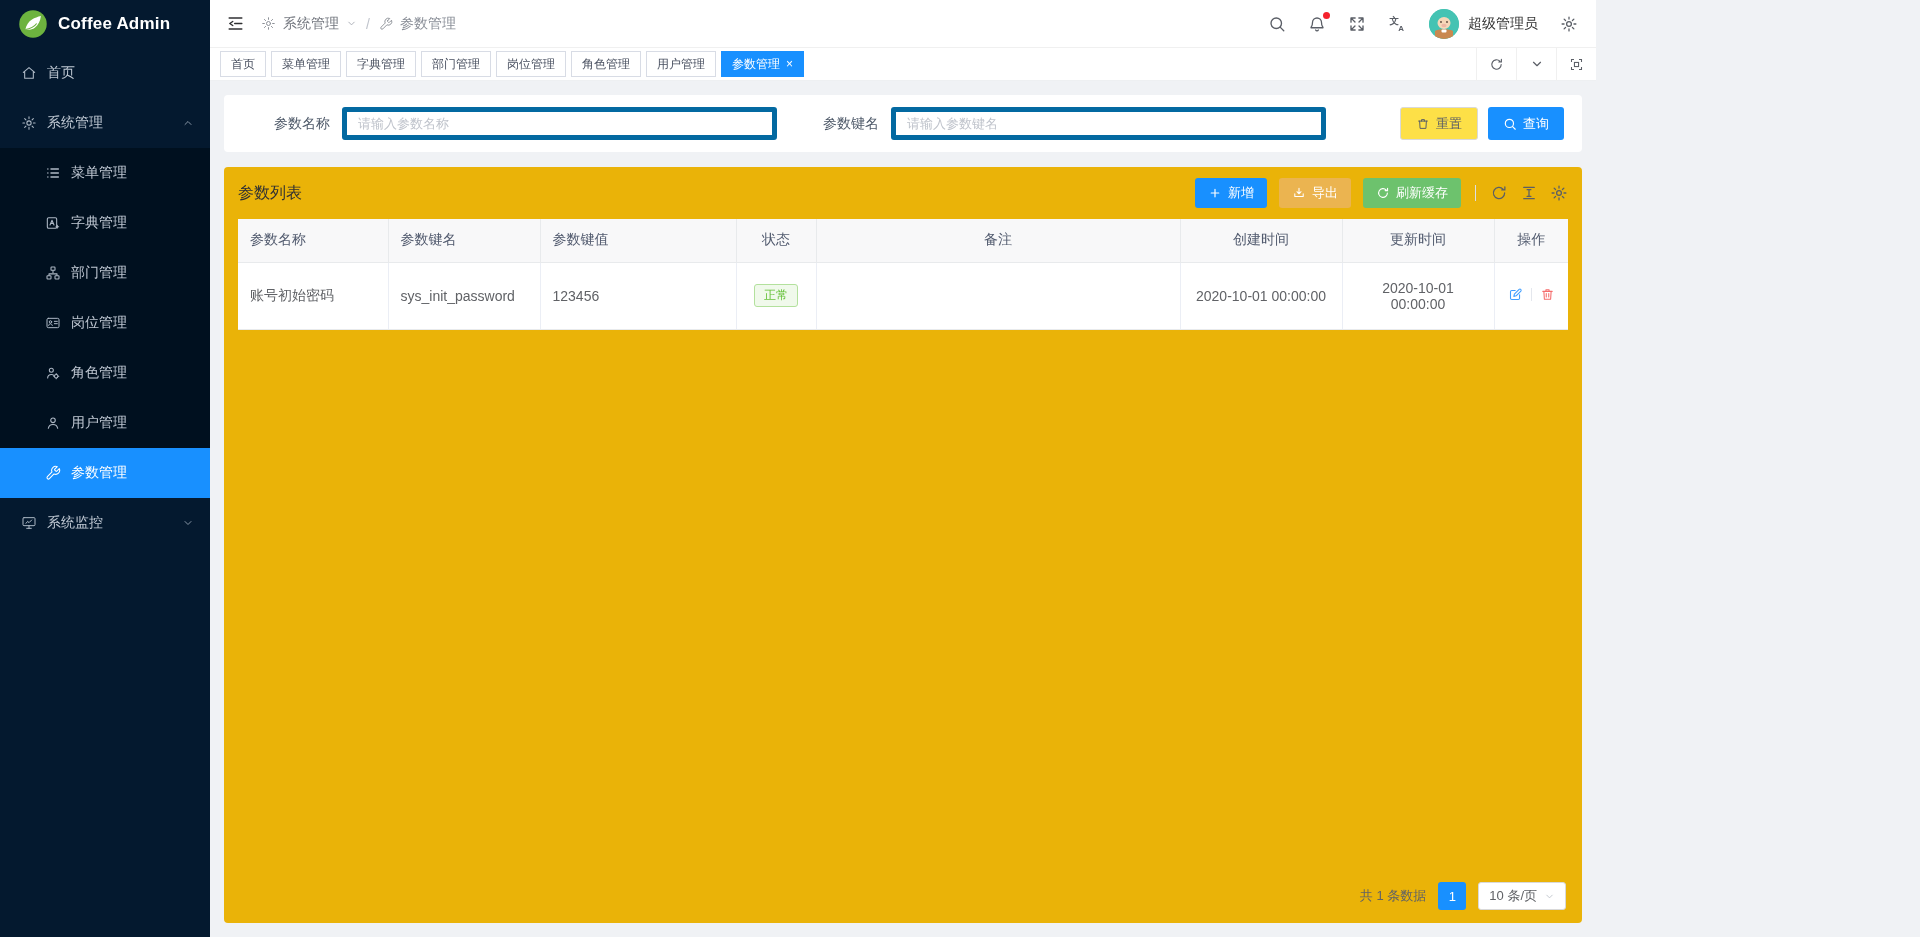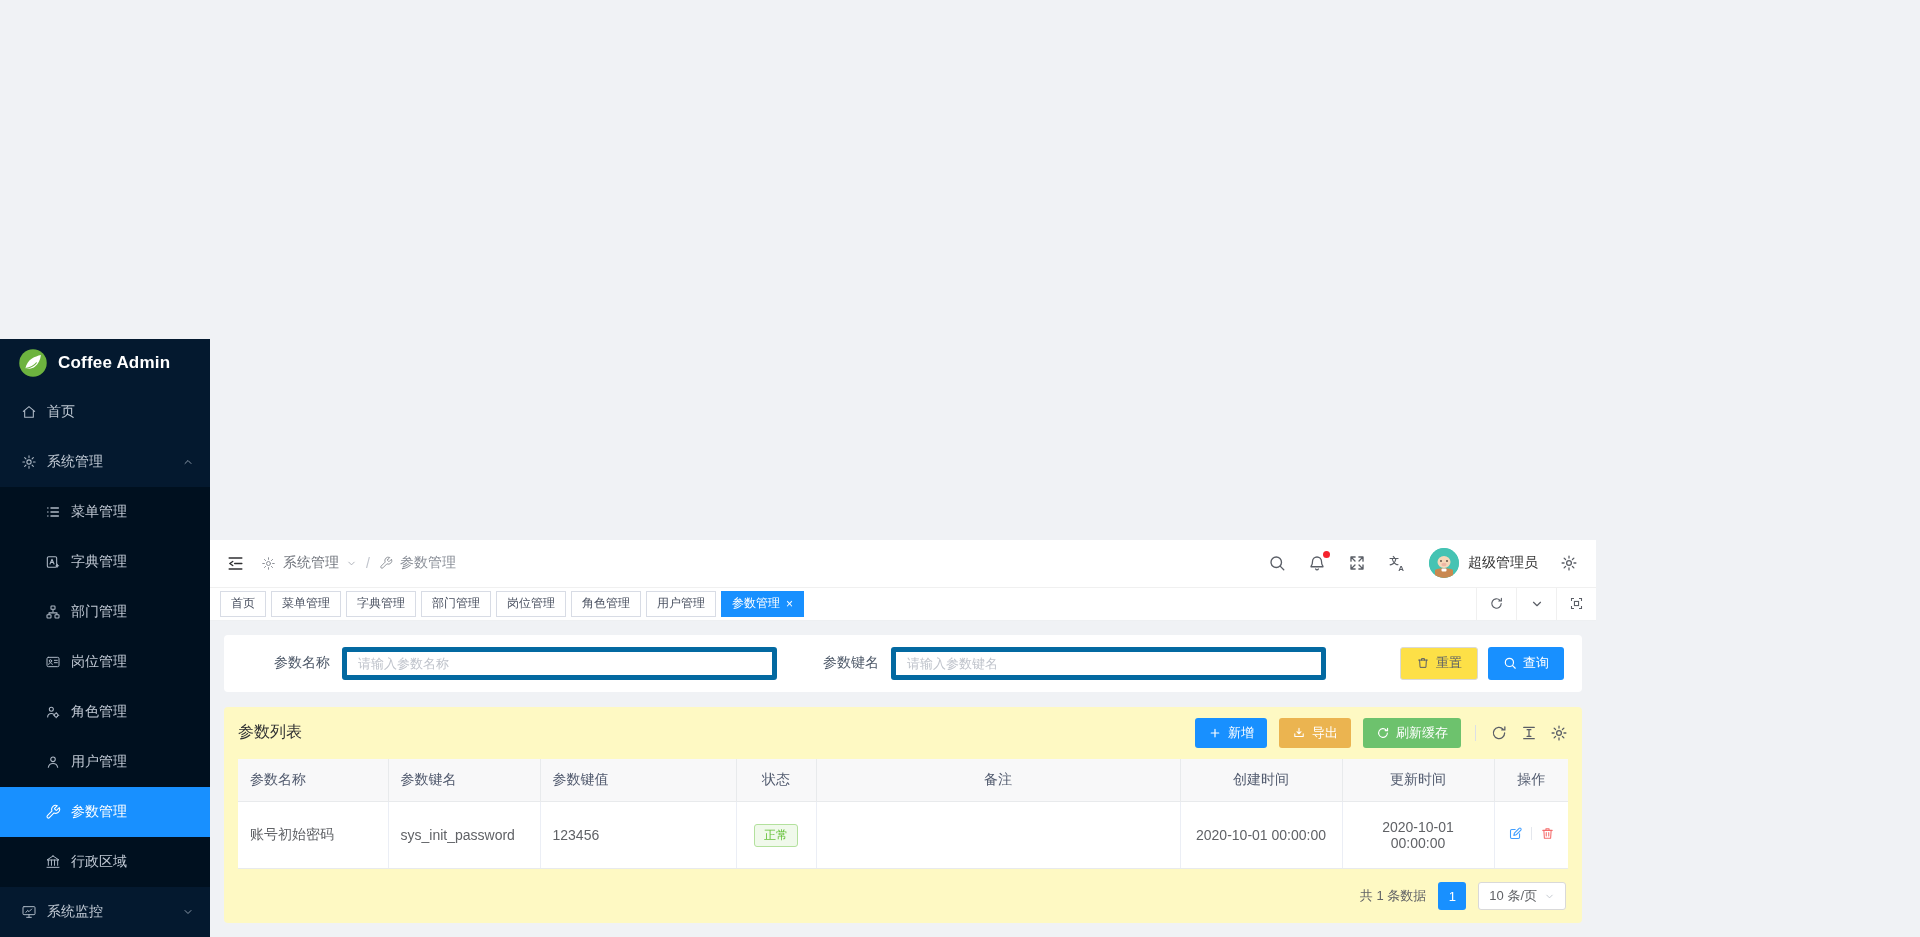--- a/index.html
+++ b/index.html
@@ -1,17 +1,17 @@
 <!DOCTYPE html>
 <html><head>
 <meta charset="utf-8">
 <style>
   * { margin:0; padding:0; box-sizing:border-box; }
   html,body { width:1920px; height:937px; overflow:hidden; font-family:"Liberation Sans", sans-serif; background:#f0f2f5; }
-  .app { display:flex; width:1596px; height:937px;align-items:flex-end; }
+  .app { display:flex; width:1596px; height:937px; }
 
   
   .sidebar { width:210px; flex-shrink:0; background:#04192f; color:#bfc8d4; display:flex; flex-direction:column; }
   .logo { height:48px; display:flex; align-items:center; gap:10px; padding-left:18px; flex-shrink:0; }
   .logo-text { color:#fff; font-weight:bold; font-size:17px; letter-spacing:.2px; }
   .menu-item { height:50px; display:flex; align-items:center; gap:10px; padding:0 16px 0 20px; font-size:14px; cursor:pointer; color:#c0c9d4; }
   .menu-item .mi-icon { display:flex; width:17px; justify-content:center; color:#aeb9c6; }
   .menu-item .chev { margin-left:auto; color:#8795a5; display:flex; }
   .submenu { background:#00101f; }
   .submenu .menu-item { padding-left:44px; }
@@ -49,21 +49,21 @@
   .field label { width:100px; text-align:right; font-size:14px; color:#4e5969; padding-right:12px; white-space:nowrap; }
   .field input { width:435px; height:33px; border:5px solid #0369a1; border-radius:3px; padding:0 11px; font-size:13px; color:#606266; outline:none; font-family:"Liberation Sans",sans-serif; }
   .field input::placeholder { color:#bfc3cb; }
   .field + .field { margin-left:14px; }
   .search-actions { margin-left:auto; display:flex; gap:10px; }
   .btn { height:33px; border-radius:3px; font-size:13px; display:inline-flex; align-items:center; gap:6px; padding:0 15px; cursor:pointer; border:none; font-family:"Liberation Sans",sans-serif; }
   .btn-plain { background:#fde047; border:1px solid #d9d9d9; color:#5a5e66; }
   .btn-primary { background:#1890ff; color:#fff; }
 
   
-  .table-card { background:#fef9c3; border-radius:4px; flex:1; display:flex; flex-direction:column; min-height:0; }
+  .table-card { background:#eab308; border-radius:4px; flex:1; display:flex; flex-direction:column; min-height:0; }
   .card-head { height:52px; display:flex; align-items:center; padding:0 14px; flex-shrink:0; }
   .card-title { font-size:16px; color:#303133; }
   .toolbar { margin-left:auto; display:flex; align-items:center; gap:12px; }
   .btn-sm { height:30px; padding:3px 13px; }
   .btn-warning { background:#ebb450; color:#fff; }
   .btn-success { background:#6dc26d; color:#fff; }
   .toolbar-divider { width:1px; height:16px; background:#dcdfe6; margin:0 2px; }
   .icon-btn { color:#5a5e66; display:flex; cursor:pointer; }
 
   .table-wrap { margin:0 14px; }
@@ -184,28 +184,20 @@
         </span>
         <span>用户管理</span>
       </div>
       <div class="menu-item active">
         <span class="mi-icon">
           <svg width="16" height="16" viewBox="0 0 24 24" fill="none" stroke="currentColor" stroke-width="1.6" stroke-linecap="round" stroke-linejoin="round">
               <path d="M14.7 6.3a1 1 0 0 0 0 1.4l1.6 1.6a1 1 0 0 0 1.4 0l3.77-3.77a6 6 0 0 1-7.94 7.94l-6.91 6.91a2.12 2.12 0 0 1-3-3l6.91-6.91a6 6 0 0 1 7.94-7.94l-3.76 3.76z"></path>
             </svg>
         </span>
         <span>参数管理</span>
-      </div>
-      <div class="menu-item">
-        <span class="mi-icon">
-          <svg width="16" height="16" viewBox="0 0 24 24" fill="none" stroke="currentColor" stroke-width="1.5" stroke-linecap="round" stroke-linejoin="round">
-              <path d="M12 3L3 9h18L12 3zM5 9v8M9.7 9v8M14.3 9v8M19 9v8M3 20h18"></path>
-            </svg>
-        </span>
-        <span>行政区域</span>
       </div>
     </div>
 
     <div class="menu-item">
       <span class="mi-icon">
         <svg width="16" height="16" viewBox="0 0 24 24" fill="none" stroke="currentColor" stroke-width="1.5" stroke-linecap="round" stroke-linejoin="round">
             <rect x="3" y="4" width="18" height="12" rx="1.5"></rect>
             <path d="M7.5 12.5l2.5-3 2 2 4-4M12 16v4M8.5 20h7"></path>
           </svg>
       </span>

